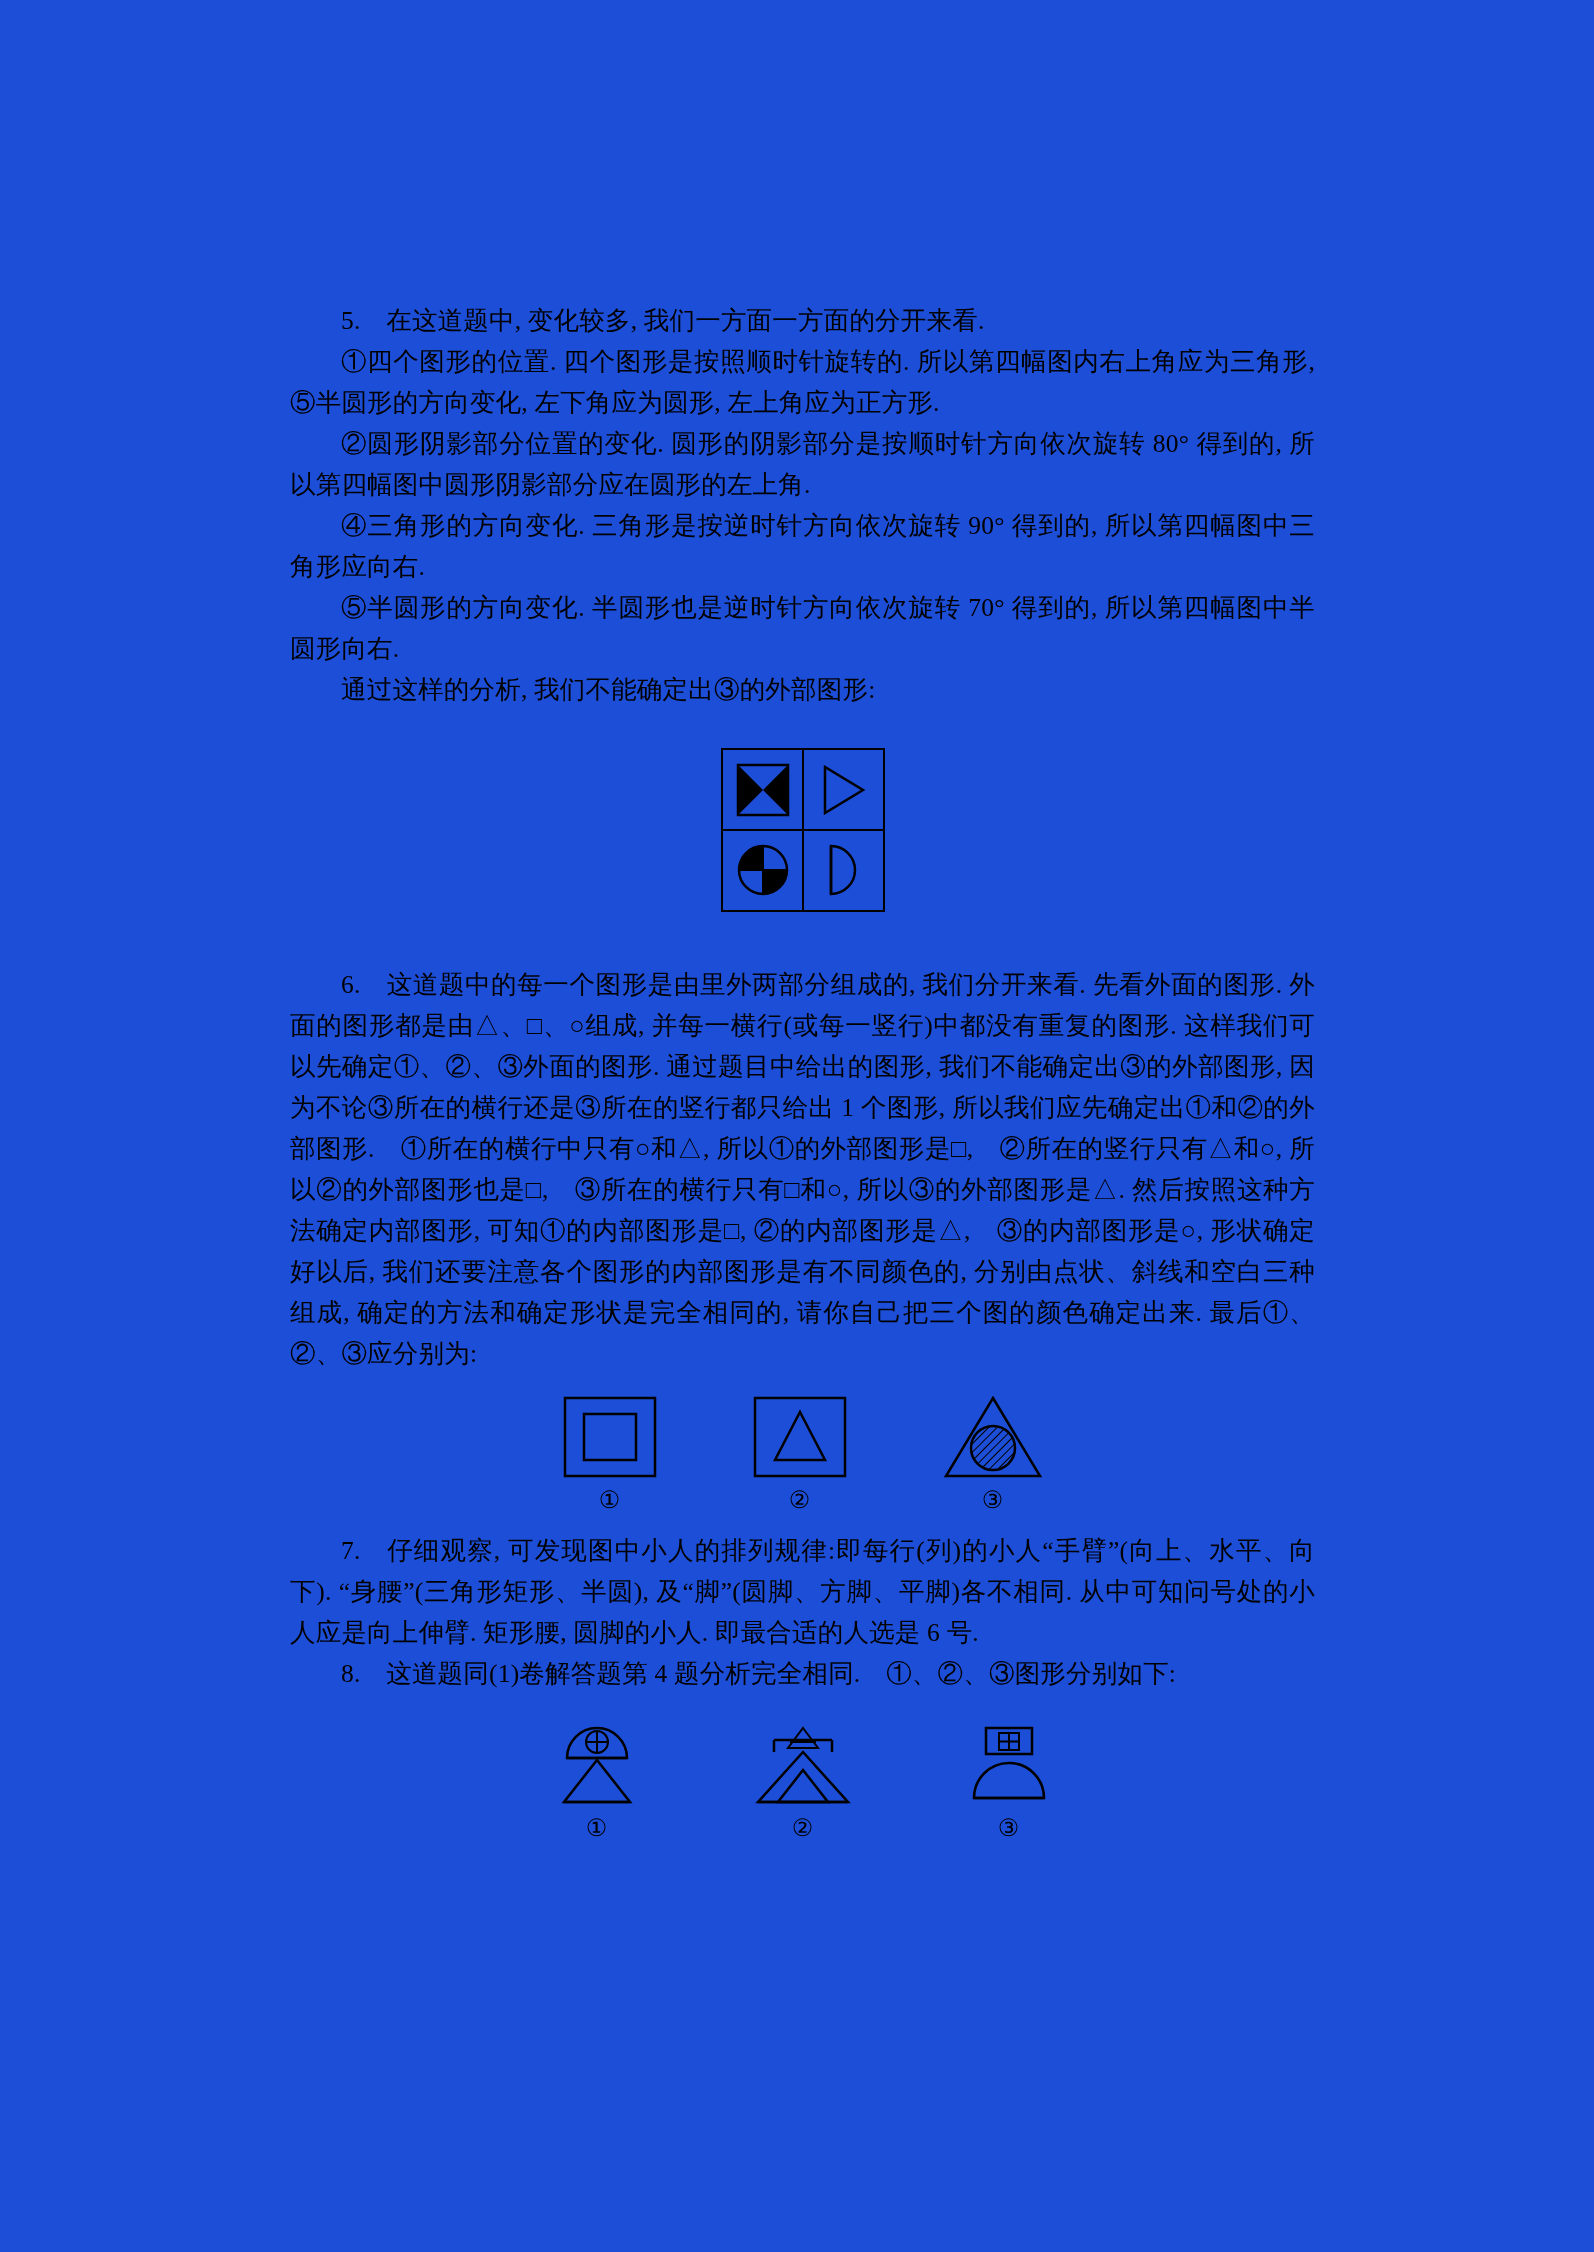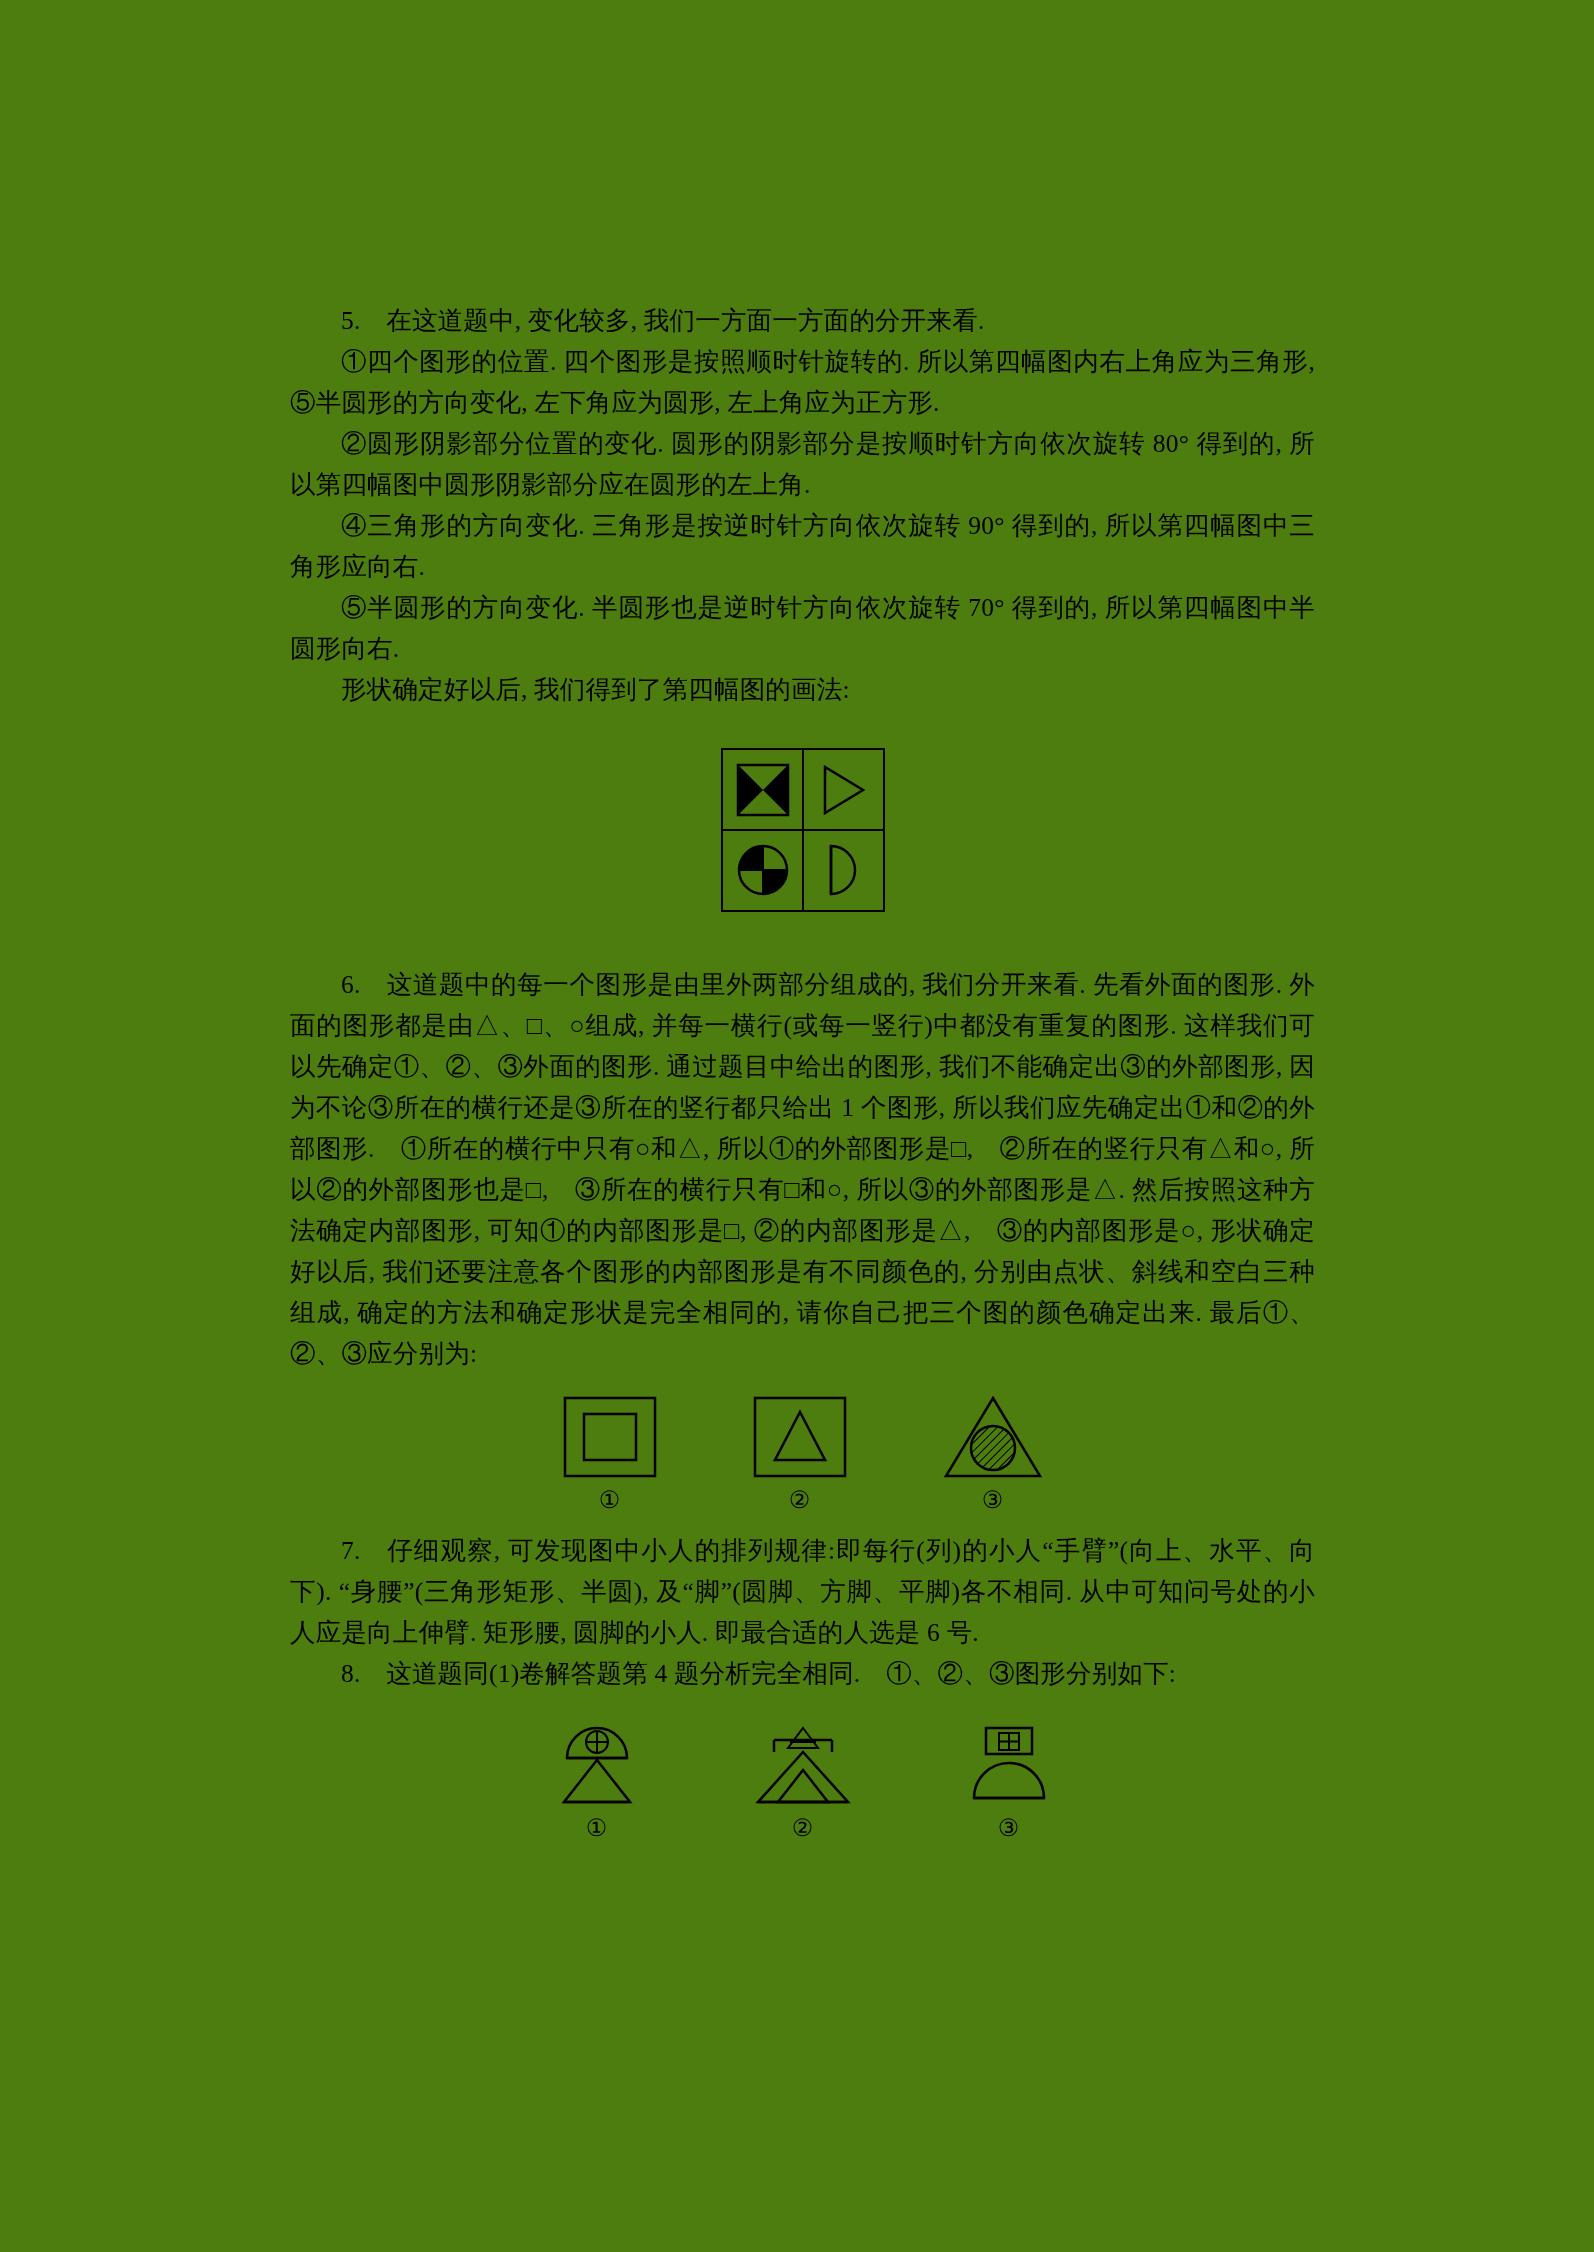--- a/index.html
+++ b/index.html
@@ -13,21 +13,21 @@
     font-family: "Liberation Serif", serif;
     color: #000000;
     position: relative;
     overflow: hidden;
   }
   .page {
     position: absolute;
     left: 0; top: 0;
     width: 1594px;
     height: 2252px;
-    background: #4d7c0f;
+    background: #1d4ed8;
   }
   .content {
     position: absolute;
     left: 290px;
     top: 300px;
     width: 1025px;
   }
   p {
     margin: 0;
     font-size: 25.5px;
@@ -96,21 +96,21 @@
 <body>
 
 <div class="page">
   <div class="content">
 
     <p class="indent">5. 在这道题中, 变化较多, 我们一方面一方面的分开来看.</p>
     <p class="indent">①四个图形的位置. 四个图形是按照顺时针旋转的. 所以第四幅图内右上角应为三角形, ⑤半圆形的方向变化, 左下角应为圆形, 左上角应为正方形.</p>
     <p class="indent">②圆形阴影部分位置的变化. 圆形的阴影部分是按顺时针方向依次旋转 80° 得到的, 所以第四幅图中圆形阴影部分应在圆形的左上角.</p>
     <p class="indent">④三角形的方向变化. 三角形是按逆时针方向依次旋转 90° 得到的, 所以第四幅图中三角形应向右.</p>
     <p class="indent">⑤半圆形的方向变化. 半圆形也是逆时针方向依次旋转 70° 得到的, 所以第四幅图中半圆形向右.</p>
-    <p class="indent">形状确定好以后, 我们得到了第四幅图的画法:</p>
+    <p class="indent">通过这样的分析, 我们不能确定出③的外部图形:</p>
 
     <div class="fig-block">
       <div class="grid2">
         <div>
           <div class="cellwrap">
             <svg width="54" height="54" viewBox="0 0 54 54">
               <rect x="2" y="2" width="50" height="50" fill="none" stroke="#000" stroke-width="2.5"></rect>
               <polygon points="2,2 27,27 2,52" fill="#000"></polygon>
               <polygon points="52,2 27,27 52,52" fill="#000"></polygon>
             </svg>

